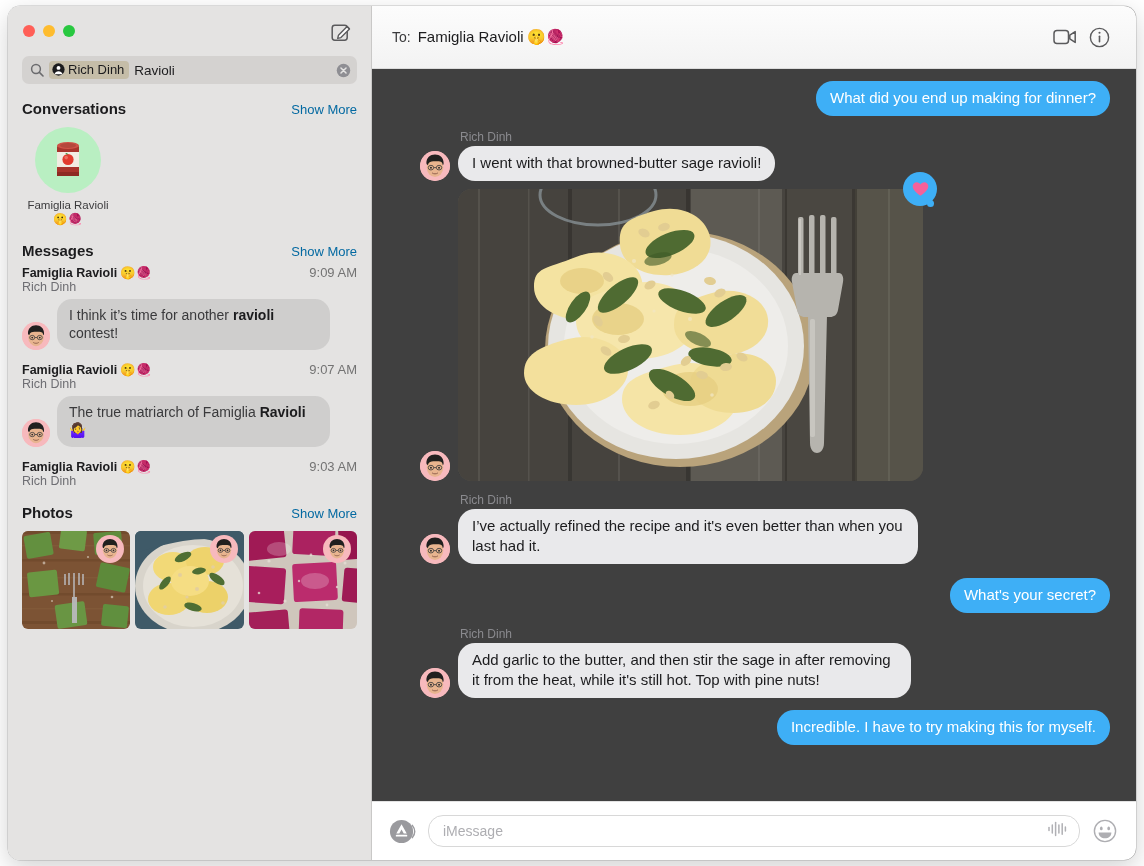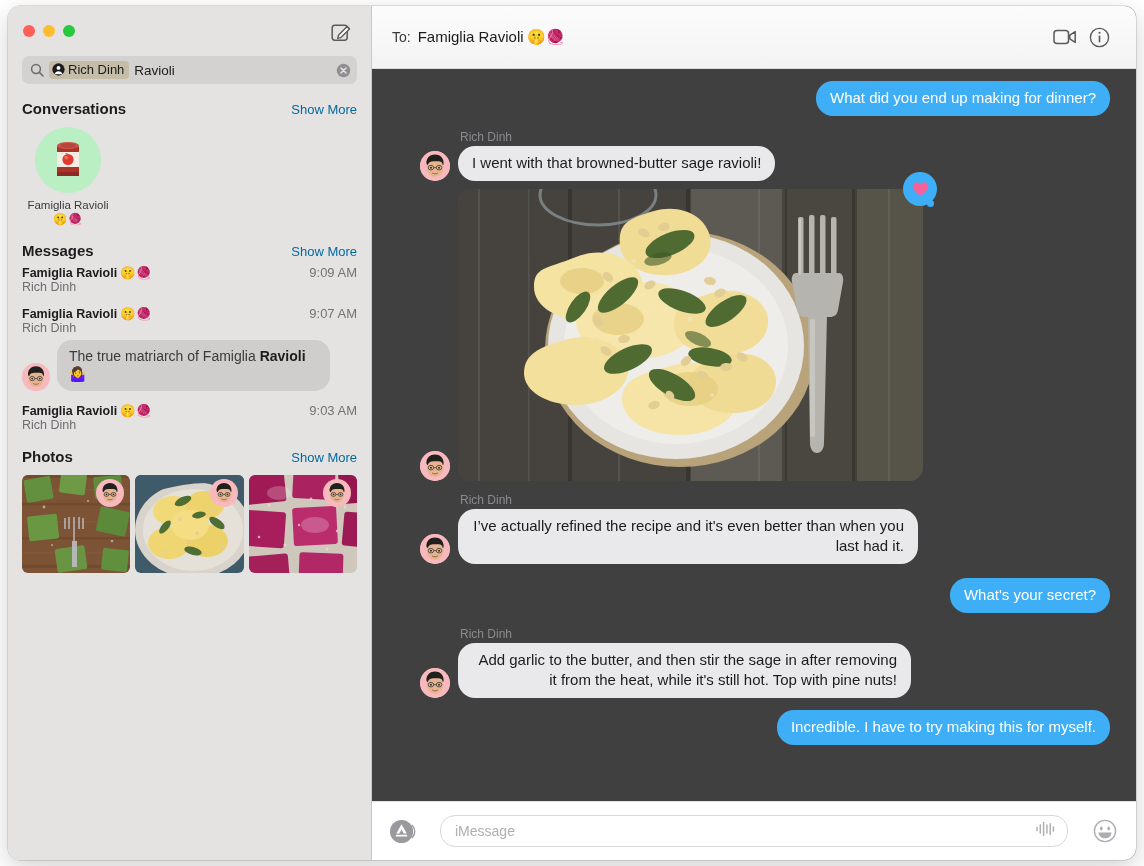--- a/index.html
+++ b/index.html
@@ -215,21 +215,21 @@
   .bubble {
     position: relative;
     border-radius: 17px;
     padding: 7px 14px 8px 14px;
     font-size: 15px;
     line-height: 20px;
     max-width: 450px;
     word-wrap: break-word;
   }
   .bubble.blue { background: #3eaff6; color: #ffffff; text-align: center; }
-  .bubble.gray { background: #e9e9eb; color: #1c1c1e; text-align: right; }
+  .bubble.gray { background: #e9e9eb; color: #1c1c1e; }
 
   .bubble.blue::after {
     content:"";
     position:absolute;
     right:-5px; bottom:0;
     width:13px;height:14px;
     background:#3eaff6;
     border-bottom-left-radius:16px;
     clip-path: polygon(0 0, 0 100%, 100% 100%);
     z-index:-1;
@@ -289,21 +289,21 @@
 
   
   .chat-footer {
     flex: 0 0 58px;
     height: 58px;
     border-top: 0.5px solid #e3e3e3;
     background: #ffffff;
     display: flex;
     align-items: center;
     padding: 0 18px 0 16px;
-    gap: 24px;
+    gap: 12px;
   }
   .apps-btn { width: 28px; height: 28px; flex: 0 0 28px; display:flex;align-items:center;justify-content:center; }
   .imsg-field {
     flex: 1;
     height: 30px;
     border: 1px solid #d8d8d8;
     border-radius: 15px;
     display: flex;
     align-items: center;
     padding: 0 12px 0 14px;
@@ -603,20 +603,30 @@
         <span class="section-title">Messages</span>
         <span class="show-more">Show More</span>
       </div>
 
       <div class="msg-result">
         <div class="msg-meta-line">
           <span class="msg-convo-title">Famiglia Ravioli 🤫🧶</span>
           <span class="msg-time">9:09 AM</span>
         </div>
         <div class="msg-sender">Rich Dinh</div>
+        <div class="msg-bubble-row">
+          <div class="mini-avatar">
+            <svg width="28" height="28" viewBox="0 0 40 40">
+                <use href="#memoji"></use>
+              </svg>
+          </div>
+          <div class="sb-bubble">
+            <span>I think it’s time for another </span><span class="hl">ravioli</span><span> contest!</span>
+          </div>
+        </div>
       </div>
 
       <div class="msg-result">
         <div class="msg-meta-line">
           <span class="msg-convo-title">Famiglia Ravioli 🤫🧶</span>
           <span class="msg-time">9:07 AM</span>
         </div>
         <div class="msg-sender">Rich Dinh</div>
         <div class="msg-bubble-row">
           <div class="mini-avatar">

